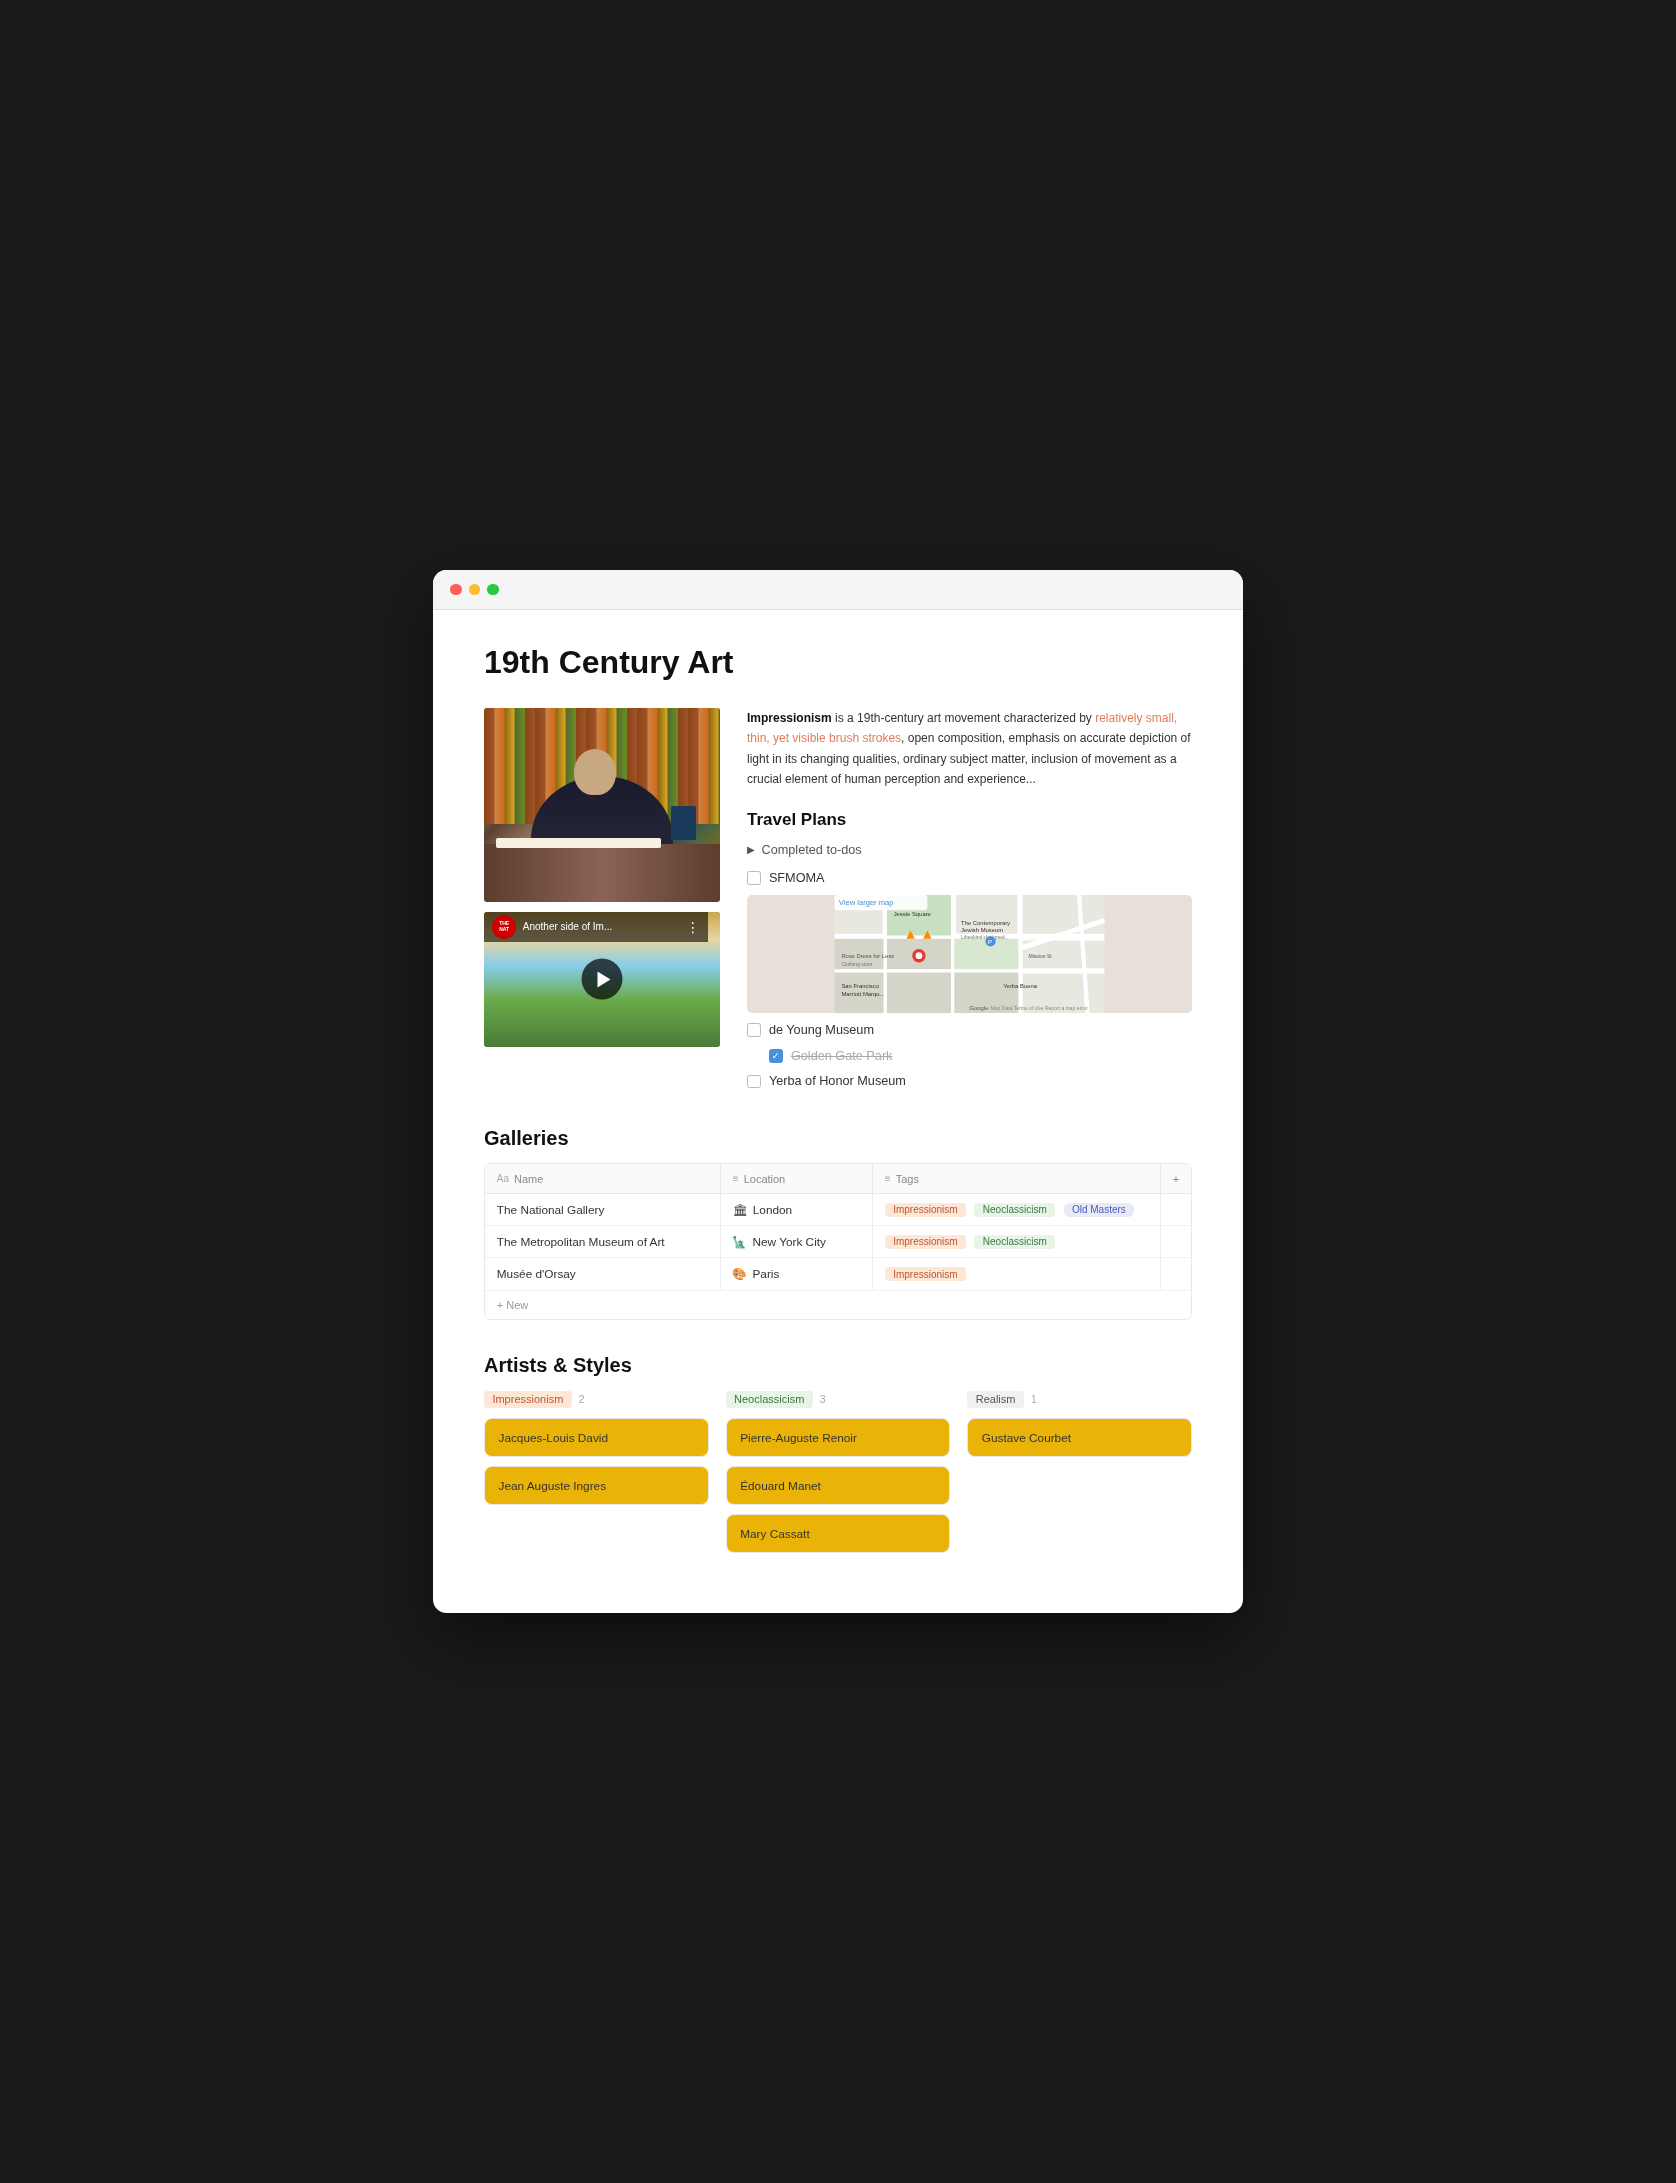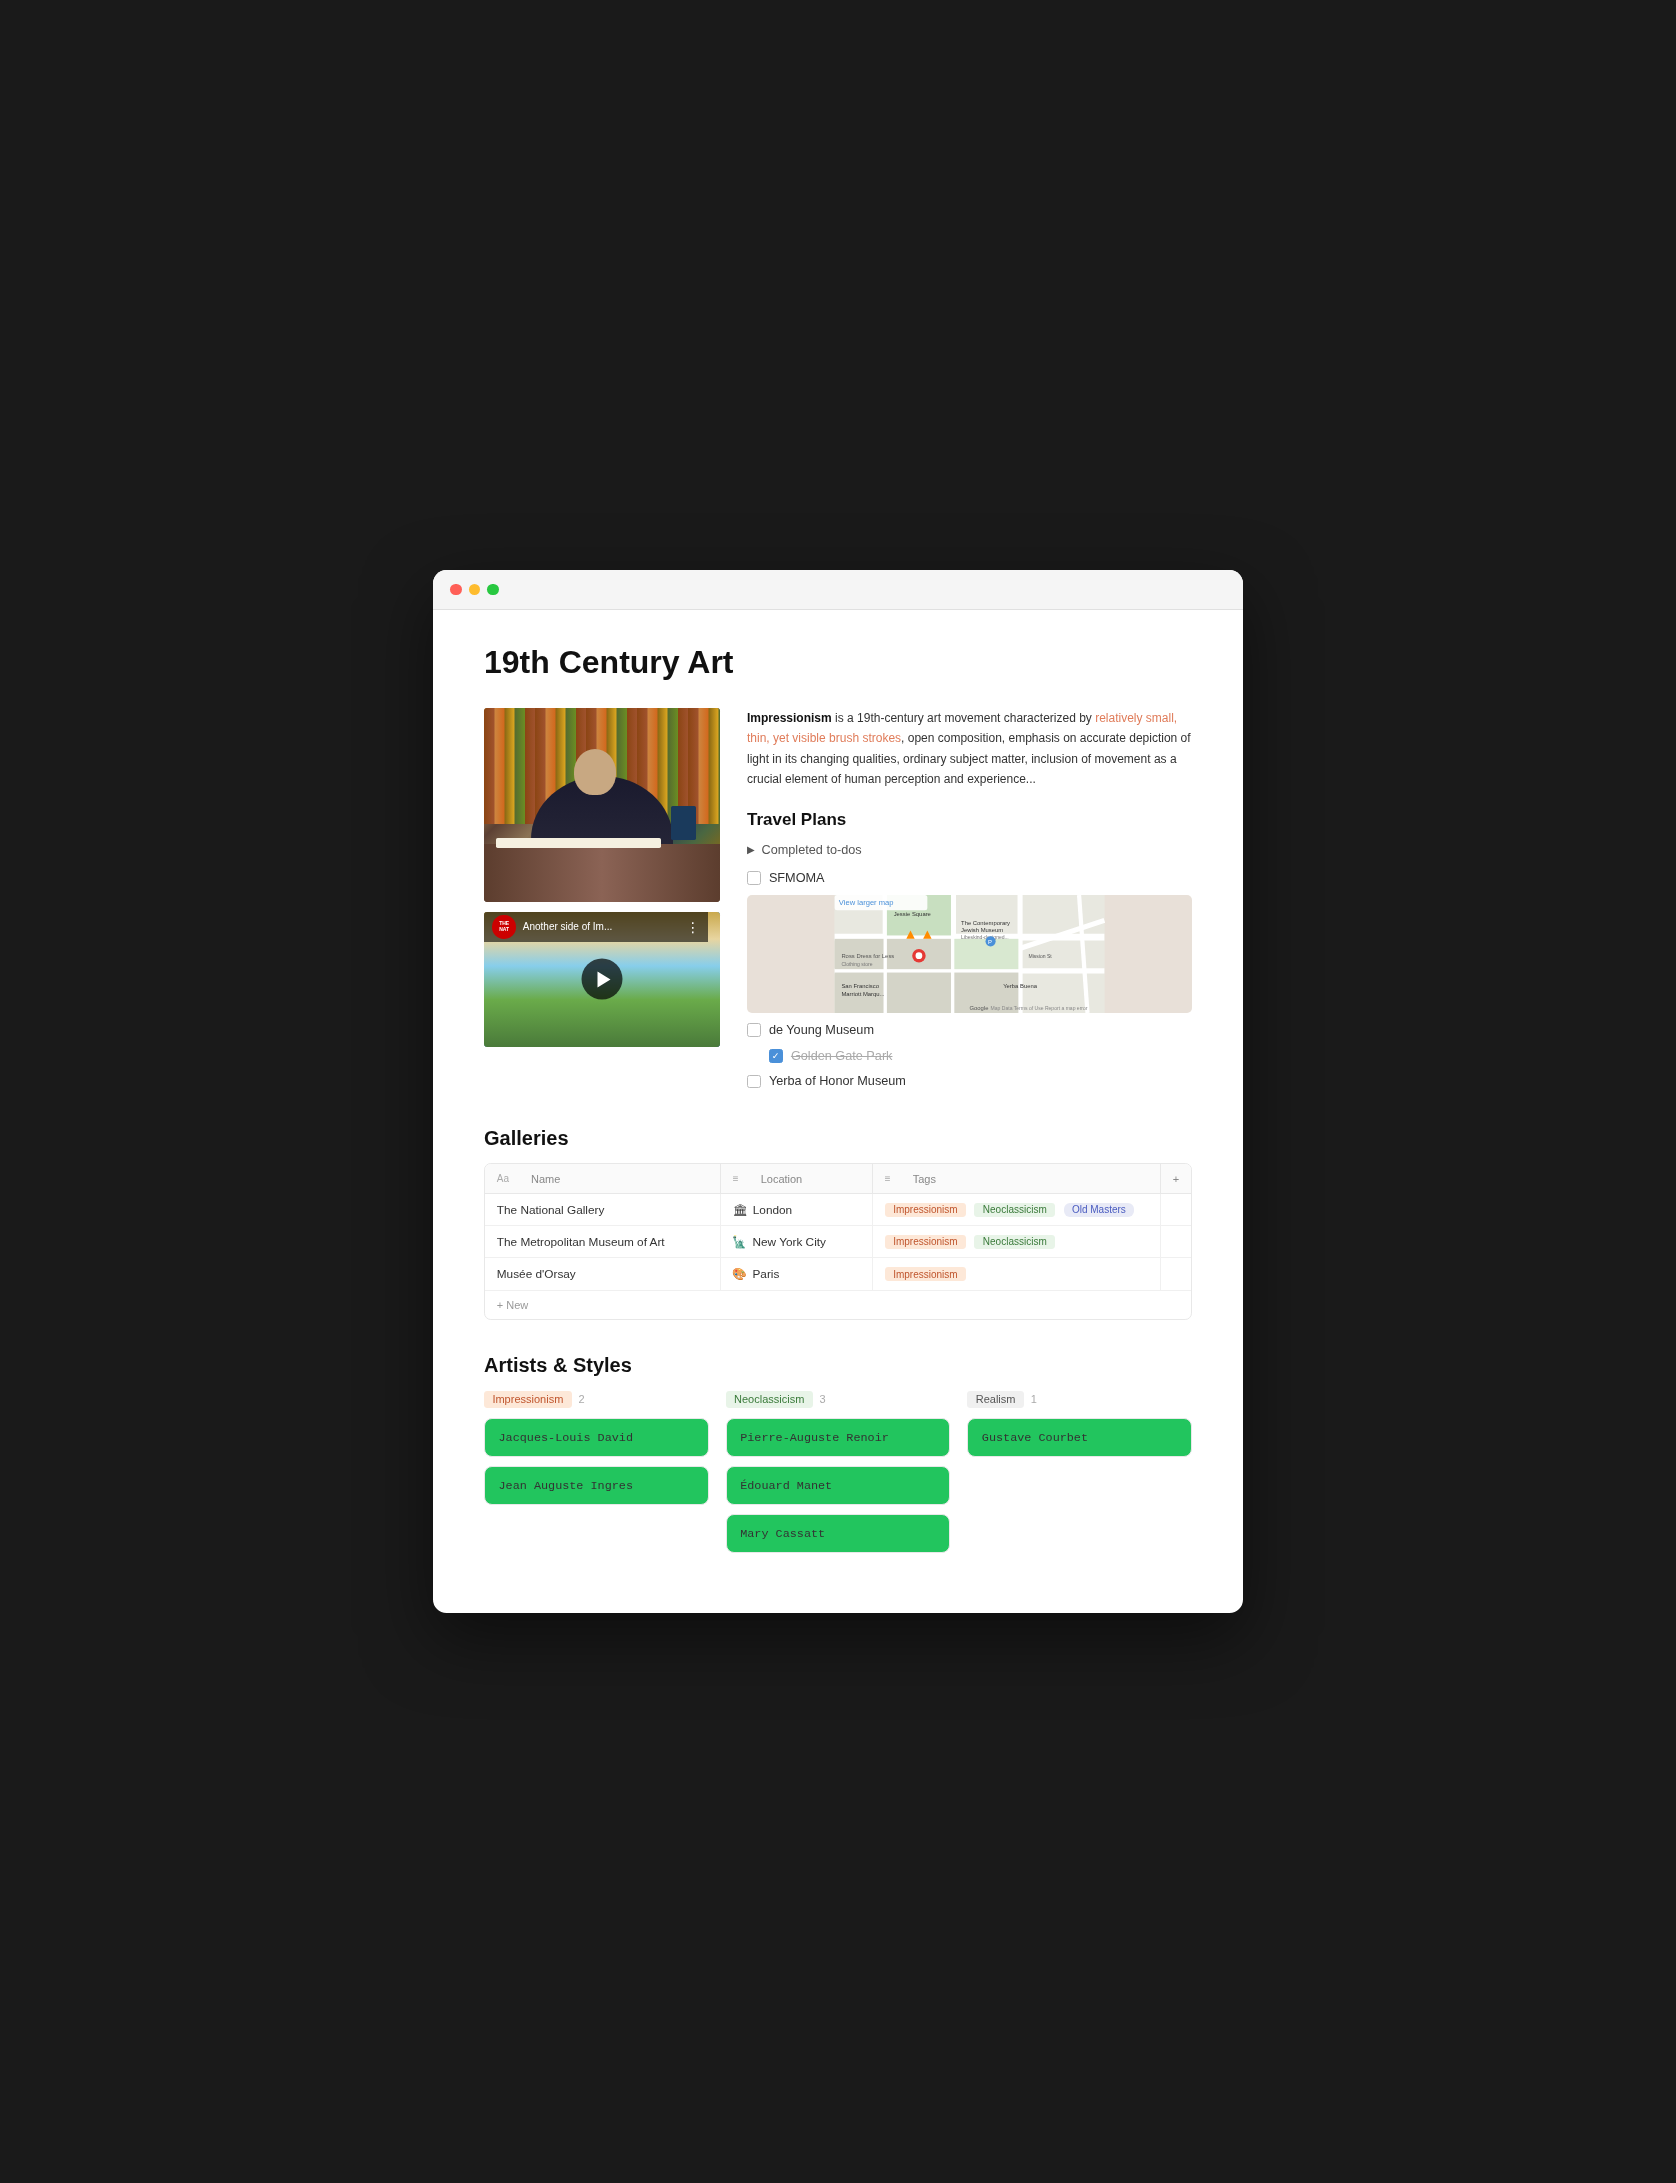--- a/index.html
+++ b/index.html
@@ -273,21 +273,21 @@
       border-bottom: 0.8px solid #e8e8e8;
       background: #fafafa;
     }
     .th {
       padding: 8.4px 11.8px;
       font-size: 11px;
       color: #888;
       font-weight: 500;
       display: flex;
       align-items: center;
-      gap: 22px;
+      gap: 5px;
       border-right: 0.8px solid #e8e8e8;
     }
     .th:last-child { border-right: none; }
     .table-row {
       display: grid;
       grid-template-columns: 236px 152px 1fr 30px;
       border-bottom: 0.8px solid #f0f0f0;
     }
     .table-row:last-of-type { border-bottom: none; }
     .td {
@@ -346,28 +346,27 @@
       padding: 2.5px 8.4px;
       border-radius: 3.4px;
       font-size: 11px;
       font-weight: 500;
     }
     .board-count {
       font-size: 11px;
       color: #aaa;
     }
     .board-card {
-      background: #22c55e;
+      background: #eab308;
       border: 0.8px solid #e8e8e8;
       border-radius: 8px;
       padding: 11.8px 13.5px;
       font-size: 11.8px;
       color: #333;
       margin-bottom: 8.4px;
-      font-family: Liberation Mono, monospace;
     }
   </style>
 </head>
 <body>
 
 <div class="window">
 
   <div class="titlebar">
     <span class="dot dot-red"></span>
     <span class="dot dot-yellow"></span>

